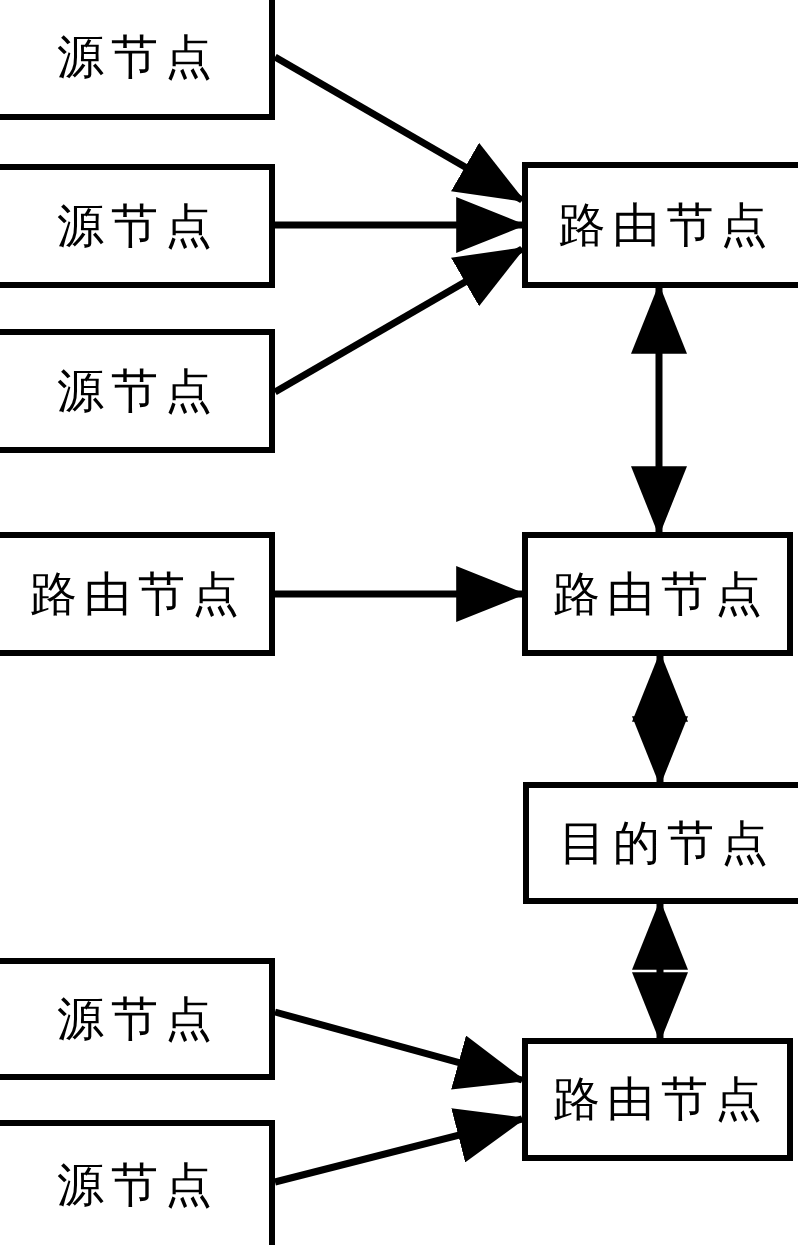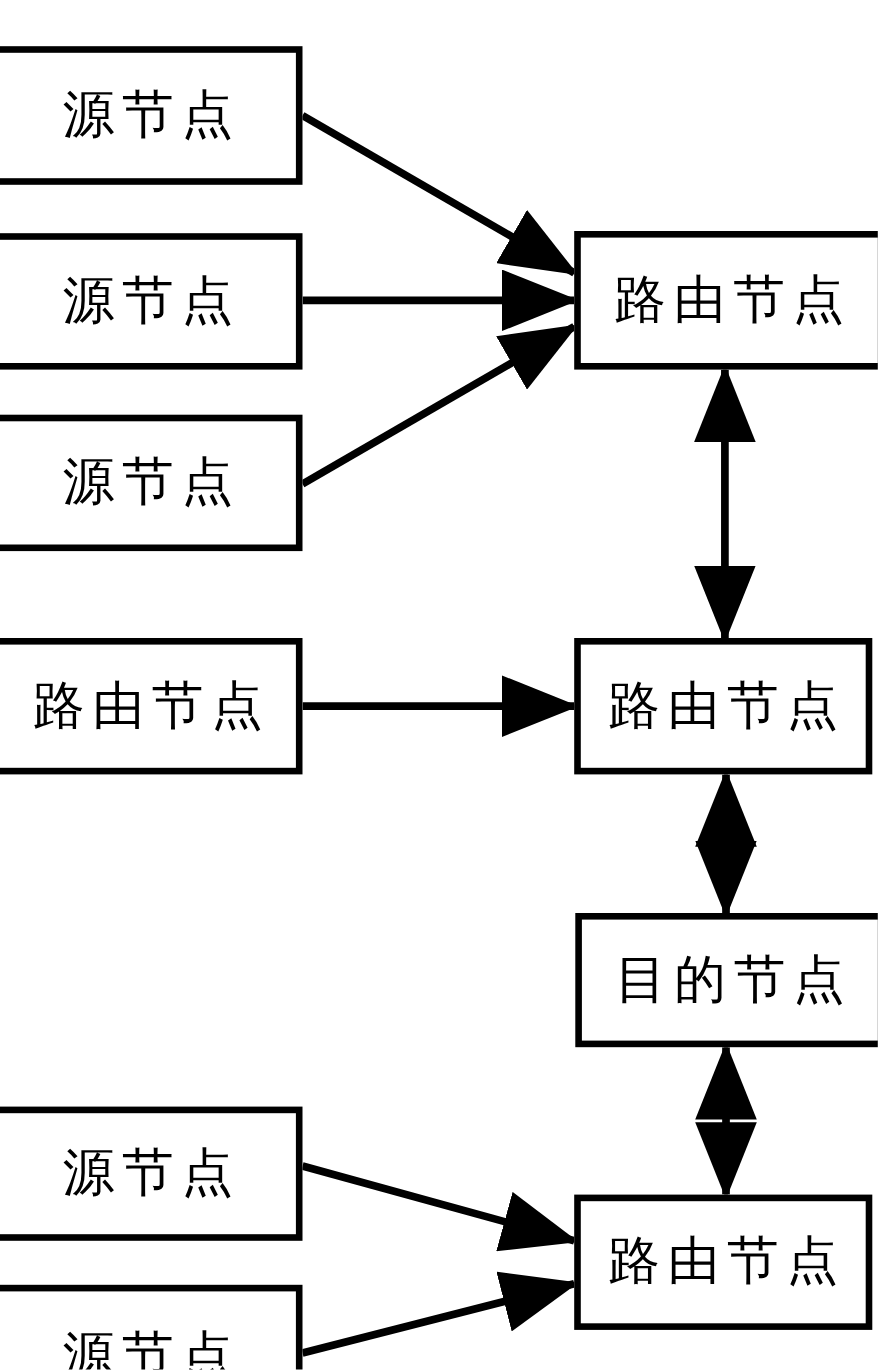--- a/index.html
+++ b/index.html
@@ -11,21 +11,20 @@
     width: 798px;
     height: 1245px;
     overflow: hidden;
     font-family: "Liberation Serif", "DejaVu Serif", serif;
   }
   #diagram-root {
     position: relative;
     width: 798px;
     height: 998px;
     background: #ffffff;
-    margin-top: 48px;
   }
   #diagram-svg {
     position: absolute;
     top: 0;
     left: 0;
     width: 798px;
     height: 1245px;
     display: block;
   }
   .node-box {

